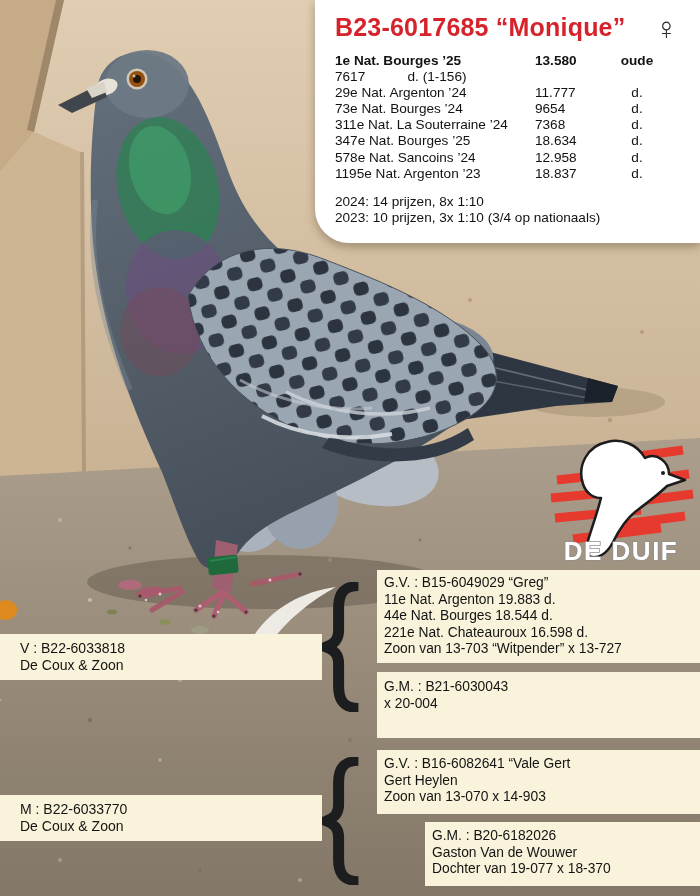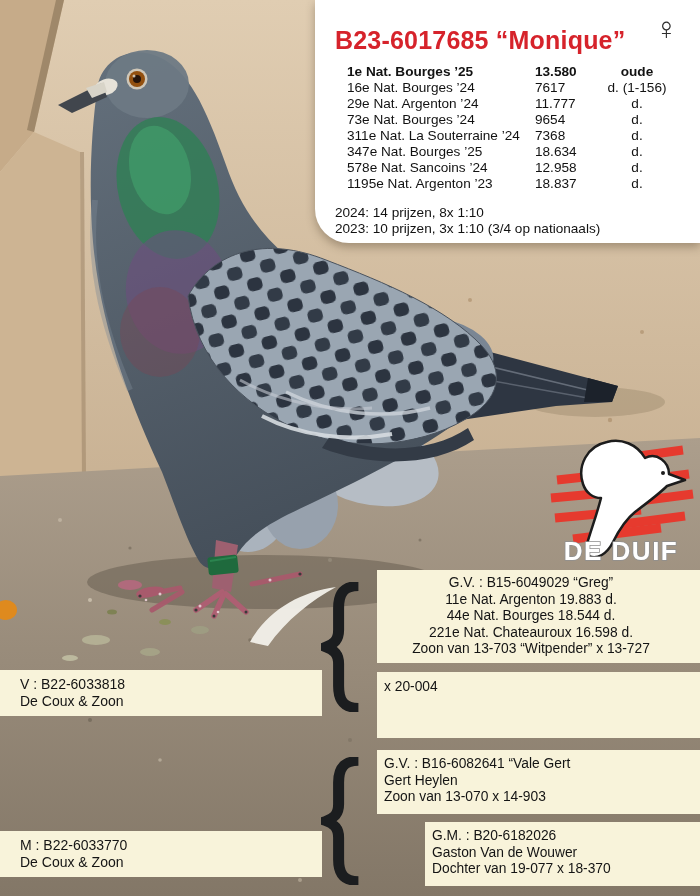--- a/index.html
+++ b/index.html
@@ -5,37 +5,37 @@
   html,body{margin:0;padding:0;background:#ffffff;font-family:"Liberation Sans",sans-serif;}
   .stage{position:relative;width:700px;height:896px;overflow:hidden;background:#cdb697;}
   .photo-svg,.logo-svg,.brace-svg{display:block;}
   .photo-svg{position:absolute;left:0;top:0;width:700px;height:896px;}
 
   
   .results-card{position:absolute;left:315px;top:0;width:385px;height:243px;background:#ffffff;
     border-radius:0 0 0 34px;box-shadow:0 4px 10px rgba(60,45,30,.35);box-sizing:border-box;
     padding:13px 20px 0 20px;}
   .title-row{display:flex;align-items:flex-start;justify-content:space-between;}
-  .ring-name{color:#d6232b;font-size:25px;font-weight:bold;letter-spacing:.2px;line-height:1.15;white-space:nowrap;margin-top:13px;}
+  .ring-name{color:#d6232b;font-size:25px;font-weight:bold;letter-spacing:.2px;line-height:1.15;white-space:nowrap;}
   .sex{font-size:31px;color:#2e2e2e;font-weight:400;line-height:1;margin-top:0;margin-right:2px;}
   .results{margin-top:9px;}
-  .res-row{display:flex;font-size:13.6px;line-height:16.1px;color:#121212;margin-left:12px;}
+  .res-row{display:flex;font-size:13.6px;line-height:16.1px;color:#121212;}
   .res-row .lbl{flex:1;white-space:nowrap;}
   .res-row .num{width:54px;}
   .res-row .rest{width:86px;margin-left:5px;white-space:nowrap;text-align:center;}
   .res-row.first{font-weight:bold;}
   .seasons{margin-top:12px;font-size:13.6px;line-height:16.5px;color:#121212;}
 
   
   .pbox{position:absolute;background:#f8f3da;box-sizing:border-box;color:#141414;}
   .pbox .pl{white-space:nowrap;}
-  #box-father,#box-mother{left:0;width:322px;height:46px;padding:6px 8px 0 20px;font-size:14px;line-height:17px;margin-top:36px;}
+  #box-father,#box-mother{left:0;width:322px;height:46px;padding:6px 8px 0 20px;font-size:14px;line-height:17px;}
   #box-father{top:634px;}
   #box-mother{top:795px;}
-  #box-gvp{left:377px;top:570px;width:323px;height:93px;padding:5px 22px 0 7px;font-size:13.8px;line-height:16.6px;text-align:center;}
+  #box-gvp{left:377px;top:570px;width:323px;height:93px;padding:5px 22px 0 7px;font-size:13.8px;line-height:16.6px;}
   #box-gmp{left:377px;top:672px;width:323px;height:66px;padding:7px 6px 0 7px;font-size:13.8px;line-height:16.6px;}
   #box-gvm{left:377px;top:750px;width:323px;height:64px;padding:6px 6px 0 7px;font-size:13.8px;line-height:16.6px;}
   #box-gmm{left:377px;top:822px;width:350px;height:64px;padding:6px 6px 0 7px;font-size:13.8px;line-height:16.6px;margin-left:48px;}
 
   .brace-svg{position:absolute;width:44px;}
   #brace1{left:321px;top:582px;height:130px;}
   #brace2{left:321px;top:757px;height:128px;}
 
   .logo-svg{position:absolute;left:543px;top:436px;width:157px;height:130px;}
 </style>
@@ -193,21 +193,20 @@
       <span class="ring-name">B23-6017685 “Monique”</span>
       <span class="sex">♀</span>
     </div>
     <div class="results">
       <div class="res-row first">
         <span class="lbl">1e Nat. Bourges ’25</span>
         <span class="num">13.580</span>
         <span class="rest">oude</span>
       </div>
       <div class="res-row">
-        <span class="lbl">16e Nat. Bourges ’24</span>
         <span class="num">7617</span>
         <span class="rest">d.  (1-156)</span>
       </div>
       <div class="res-row">
         <span class="lbl">29e Nat. Argenton ’24</span>
         <span class="num">11.777</span>
         <span class="rest">d.</span>
       </div>
       <div class="res-row">
         <span class="lbl">73e Nat. Bourges ’24</span>
@@ -273,20 +272,21 @@
 
   <div class="pbox" id="box-gvp">
     <div class="pl">G.V. : B15-6049029 “Greg”</div>
     <div class="pl">11e Nat. Argenton 19.883 d.</div>
     <div class="pl">44e Nat. Bourges 18.544 d.</div>
     <div class="pl">221e Nat. Chateauroux 16.598 d.</div>
     <div class="pl">Zoon van 13-703 “Witpender” x 13-727</div>
   </div>
 
   <div class="pbox" id="box-gmp">
+    <div class="pl">G.M. : B21-6030043</div>
     <div class="pl">x 20-004</div>
   </div>
 
   <div class="pbox" id="box-mother">
     <div class="pl">M : B22-6033770</div>
     <div class="pl">De Coux &amp; Zoon</div>
   </div>
 
   <div class="pbox" id="box-gvm">
     <div class="pl">G.V. : B16-6082641 “Vale Gert</div>

